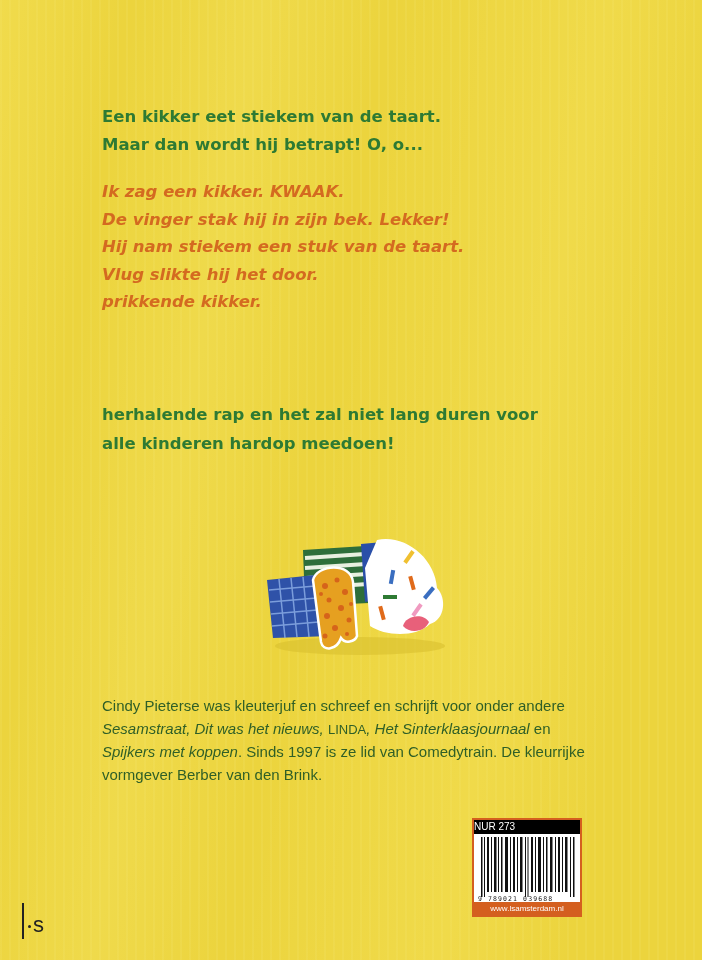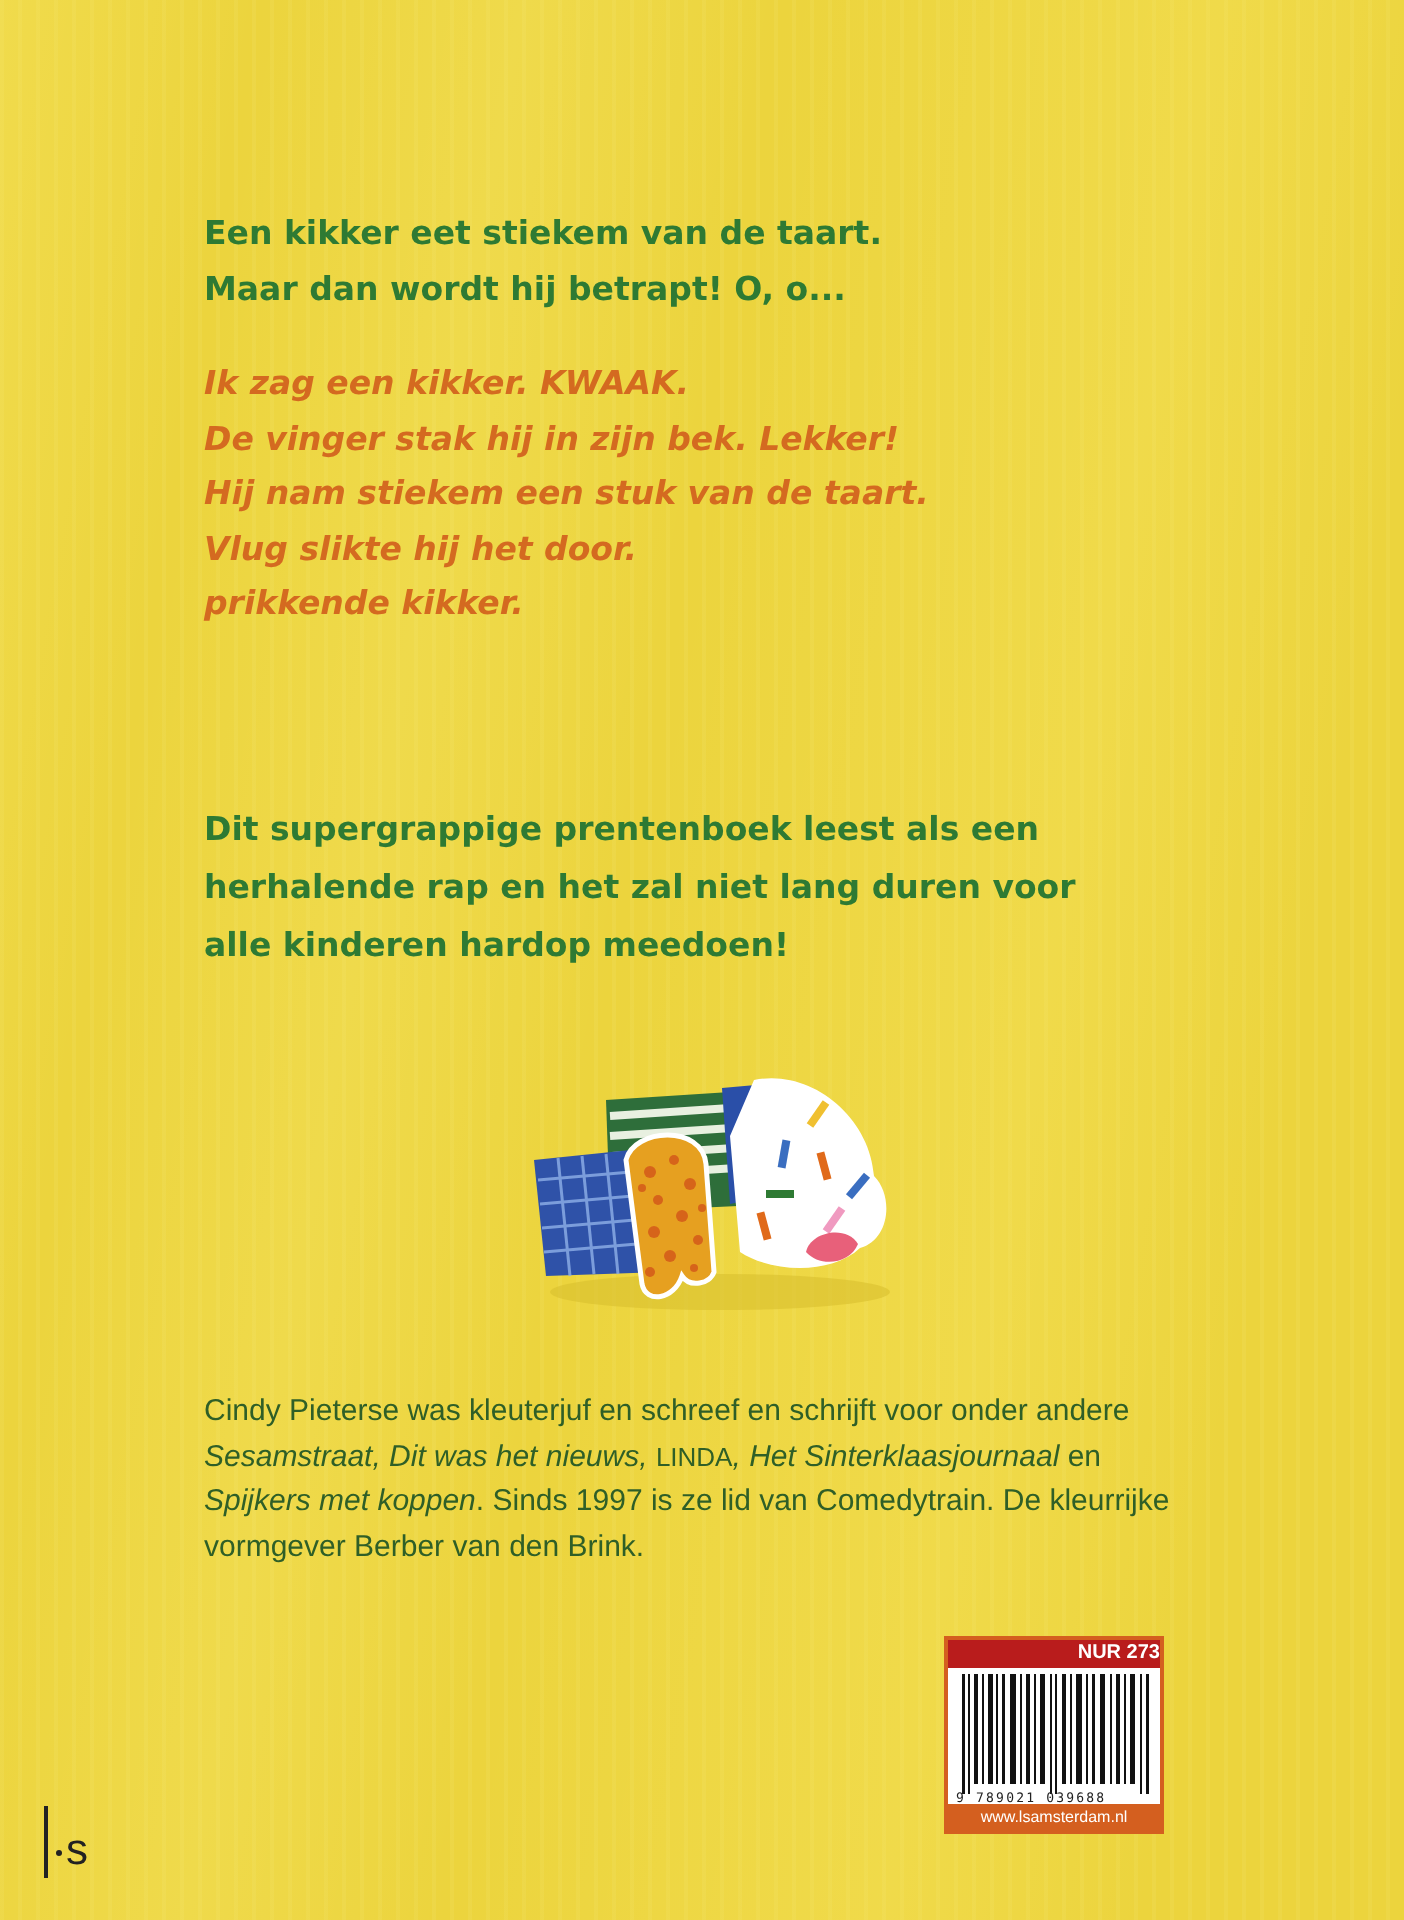--- a/index.html
+++ b/index.html
@@ -25,22 +25,22 @@
   .bio .sc { font-variant: small-caps; font-size: 13px; }
   .line { display: block; white-space: nowrap; }
 
   .illustration { position: absolute; left: 265px; top: 528px; width: 190px; height: 130px; }
 
   .barcode-box {
     position: absolute; left: 472px; top: 818px; width: 110px; height: 99px;
     background: #ffffff; border: 2px solid #d45f1f; box-sizing: border-box;
   }
   .nur {
-    background: #b91c1c; color: #fff; font-family: "Liberation Sans", sans-serif;
-    font-weight: bold; font-size: 10px; text-align: right; height: 14px; line-height: 14px;
+    background: #000000; color: #fff; font-family: "Liberation Sans", sans-serif;
+    font-weight: normal; font-size: 10px; text-align: left; height: 14px; line-height: 14px;
   }
   .bars { position: absolute; left: 7px; top: 17px; width: 94px; height: 60px; }
   .digits {
     position: absolute; left: 4px; top: 75px; width: 100px; font-family: "DejaVu Sans Mono", monospace;
     font-size: 6.5px; color: #222; letter-spacing: 1.1px; white-space: nowrap;
   }
   .url {
     position: absolute; left: 0; bottom: 0; width: 100%; height: 13px; line-height: 13px;
     background: #d45f1f; color: #fff; font-family: "Liberation Sans", sans-serif; font-weight: normal;
     font-size: 8px; text-align: center;
@@ -62,21 +62,20 @@
 
 <div class="block poem">
   <span class="line">Ik zag een kikker. KWAAK.</span>
   <span class="line">De vinger stak hij in zijn bek. Lekker!</span>
   <span class="line">Hij nam stiekem een stuk van de taart.</span>
   <span class="line">Vlug slikte hij het door.</span>
   <span class="line">prikkende kikker.</span>
 </div>
 
 <div class="block blurb">
-  <span class="line">Dit supergrappige prentenboek leest als een</span>
   <span class="line">herhalende rap en het zal niet lang duren voor</span>
   <span class="line">alle kinderen hardop meedoen!</span>
 </div>
 
 <svg class="illustration" viewBox="0 0 190 130">
   <ellipse cx="95" cy="118" rx="85" ry="9" fill="#d9c02e" opacity="0.6"></ellipse>
 
   <g>
     <path d="M38 22 L100 18 L104 75 L40 78 Z" fill="#2e6e3a"></path>
     <g stroke="#e8f0e0" stroke-width="4">

